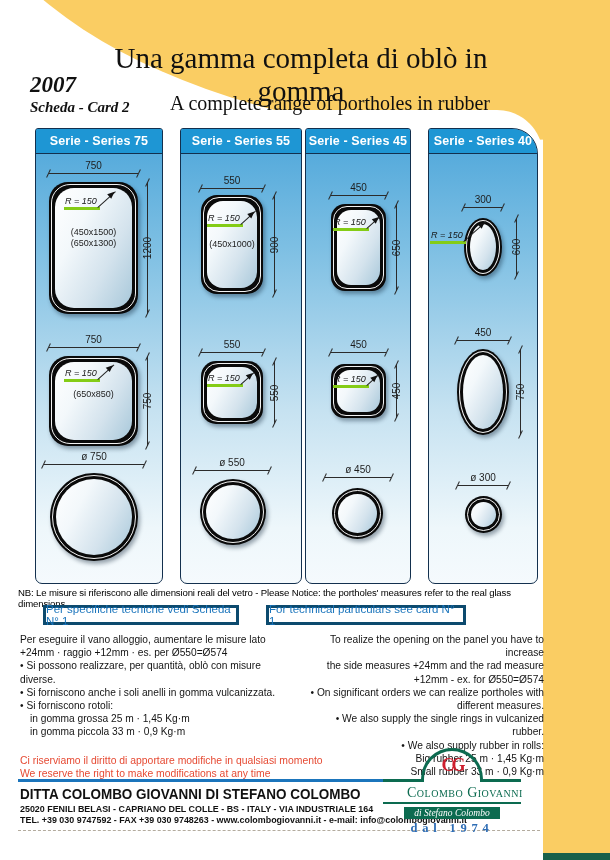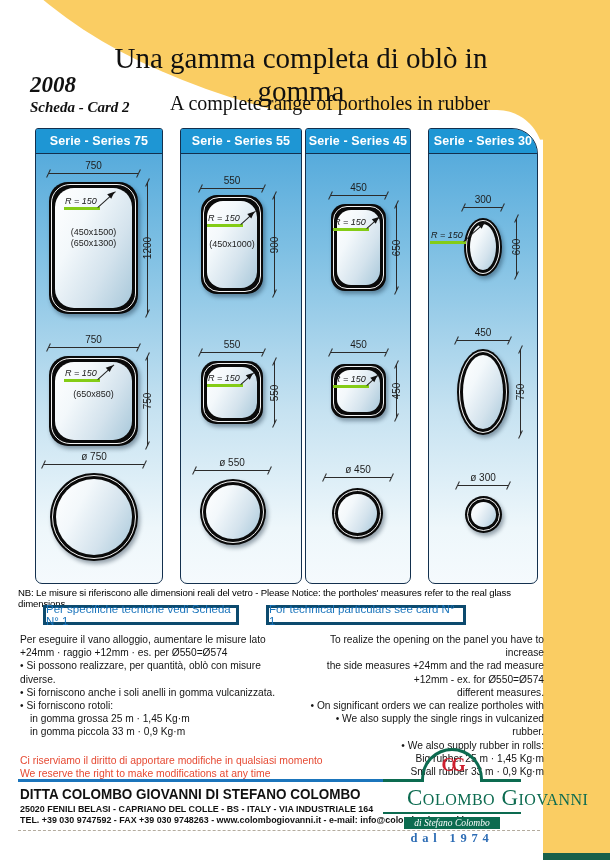--- a/index.html
+++ b/index.html
@@ -77,40 +77,40 @@
   
   .logo{position:absolute;left:383px;top:748px;width:138px;text-align:center;}
   .logo-arch-row{position:relative;height:34px;}
   .logo-line-l,.logo-line-r{position:absolute;bottom:0;width:38px;height:3px;background:#0C6B50;}
   .logo-line-l{left:0;}.logo-line-r{right:0;}
   .logo-arch{position:absolute;left:38px;bottom:0;width:56px;height:31px;border:3px solid #0C6B50;
       border-bottom:none;border-radius:33px 33px 0 0;}
   .logo-mono{position:absolute;left:0;right:0;top:7px;font-family:"Liberation Serif",serif;
       font-size:18px;font-weight:bold;color:#CE1F2E;letter-spacing:-3px;text-align:center;}
   .logo-name{margin-top:3px;font-family:"Liberation Serif",serif;font-variant:small-caps;
-      font-size:23px;color:#0C6B50;letter-spacing:.5px;white-space:nowrap;margin-left:24px;}
+      font-size:14px;color:#0C6B50;letter-spacing:.5px;white-space:nowrap;margin-left:24px;}
   .logo-rule{margin-top:1px;height:2px;background:#0C6B50;}
   .logo-bar{margin:3px auto 0;width:96px;height:12px;background:#0C6B50;color:#fff;
       font-family:"Liberation Serif",serif;font-style:italic;font-size:9.5px;line-height:12px;}
   .logo-since{margin-top:2px;font-family:"Liberation Serif",serif;font-weight:bold;
       font-size:12.5px;color:#2E6DB5;letter-spacing:.38em;}
 </style>
 </head>
 <body>
 
 <div class="page">
 
   <div class="yellow-blob"></div>
   <div class="yellow-strip"></div>
   <div class="green-strip"></div>
   <div class="white-sheet"></div>
 
   <h1 class="title">Una gamma completa di oblò in gomma</h1>
   <div class="subtitle">A complete range of portholes in rubber</div>
-  <div class="year">2008</div>
+  <div class="year">2007</div>
   <div class="card">Scheda - Card 2</div>
 
   <div class="col" style="left:35px;width:128px;">
     <div class="colhead">
       <span>Serie - Series 75</span>
     </div>
     <div class="colbody">
       <div class="hdim" style="left:13px;top:7px;width:89px;">
         <div class="hlbl">750</div>
           <div class="hline"></div>
@@ -246,21 +246,21 @@
           <div class="hline"></div>
       </div>
       <div class="shape" style="left:26px;top:334px;width:51px;height:51px;border-radius:50%;">
         <div class="glass"></div>
       </div>
     </div>
   </div>
 
   <div class="col round-tr" style="left:428px;width:110px;">
     <div class="colhead">
-      <span>Serie - Series 30</span>
+      <span>Serie - Series 40</span>
     </div>
     <div class="colbody">
       <div class="hdim" style="left:35px;top:41px;width:38px;">
         <div class="hlbl">300</div>
           <div class="hline"></div>
       </div>
       <div class="shape" style="left:35px;top:64px;width:38px;height:58px;border-radius:50%;">
         <div class="glass"></div>
       </div>
       <div class="rlab" style="left:1px;top:76px;--alen:30px;">
@@ -306,22 +306,22 @@
     <div>• Si forniscono anche i soli anelli in gomma vulcanizzata.</div>
     <div>• Si forniscono rotoli:</div>
     <div class="indent">in gomma grossa 25 m · 1,45 Kg·m</div>
     <div class="indent">in gomma piccola 33 m · 0,9 Kg·m</div>
   </div>
 
   <div class="notes" style="left:302px;width:242px;text-align:right;">
     <div>To realize the opening on the panel you have to increase</div>
     <div>the side measures +24mm and the rad measure</div>
     <div>+12mm - ex. for Ø550=Ø574</div>
+    <div>• On significant orders we can realize portholes with</div>
     <div>different measures.</div>
-    <div>• On significant orders we can realize portholes with</div>
     <div>• We also supply the single rings in vulcanized rubber.</div>
     <div>• We also supply rubber in rolls:</div>
     <div class="indent">Big rubber 25 m · 1,45 Kg·m</div>
     <div class="indent">Small rubber 33 m · 0,9 Kg·m</div>
   </div>
 
   <div class="disclaimer">
     <div>Ci riserviamo il diritto di apportare modifiche in qualsiasi momento</div>
     <div>We reserve the right to make modifications at any time</div>
   </div>

